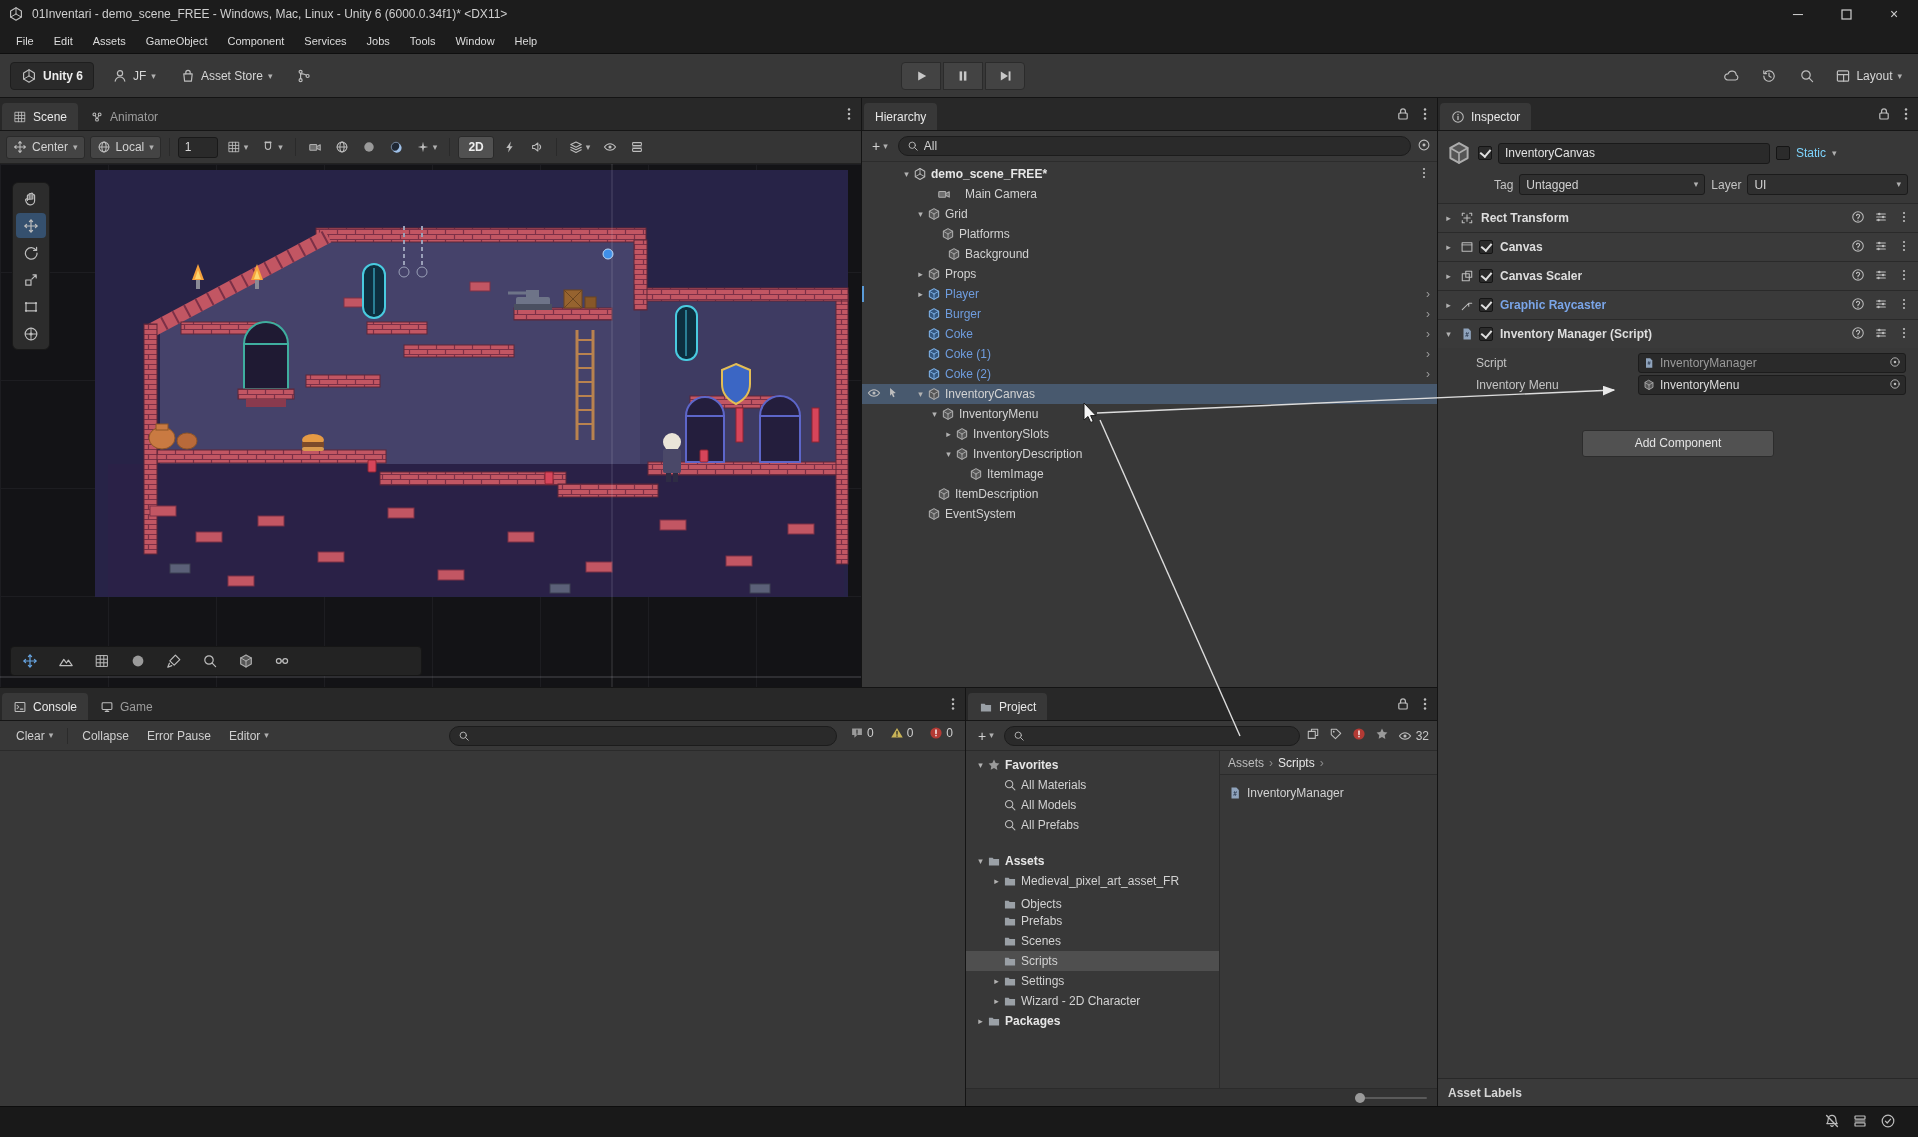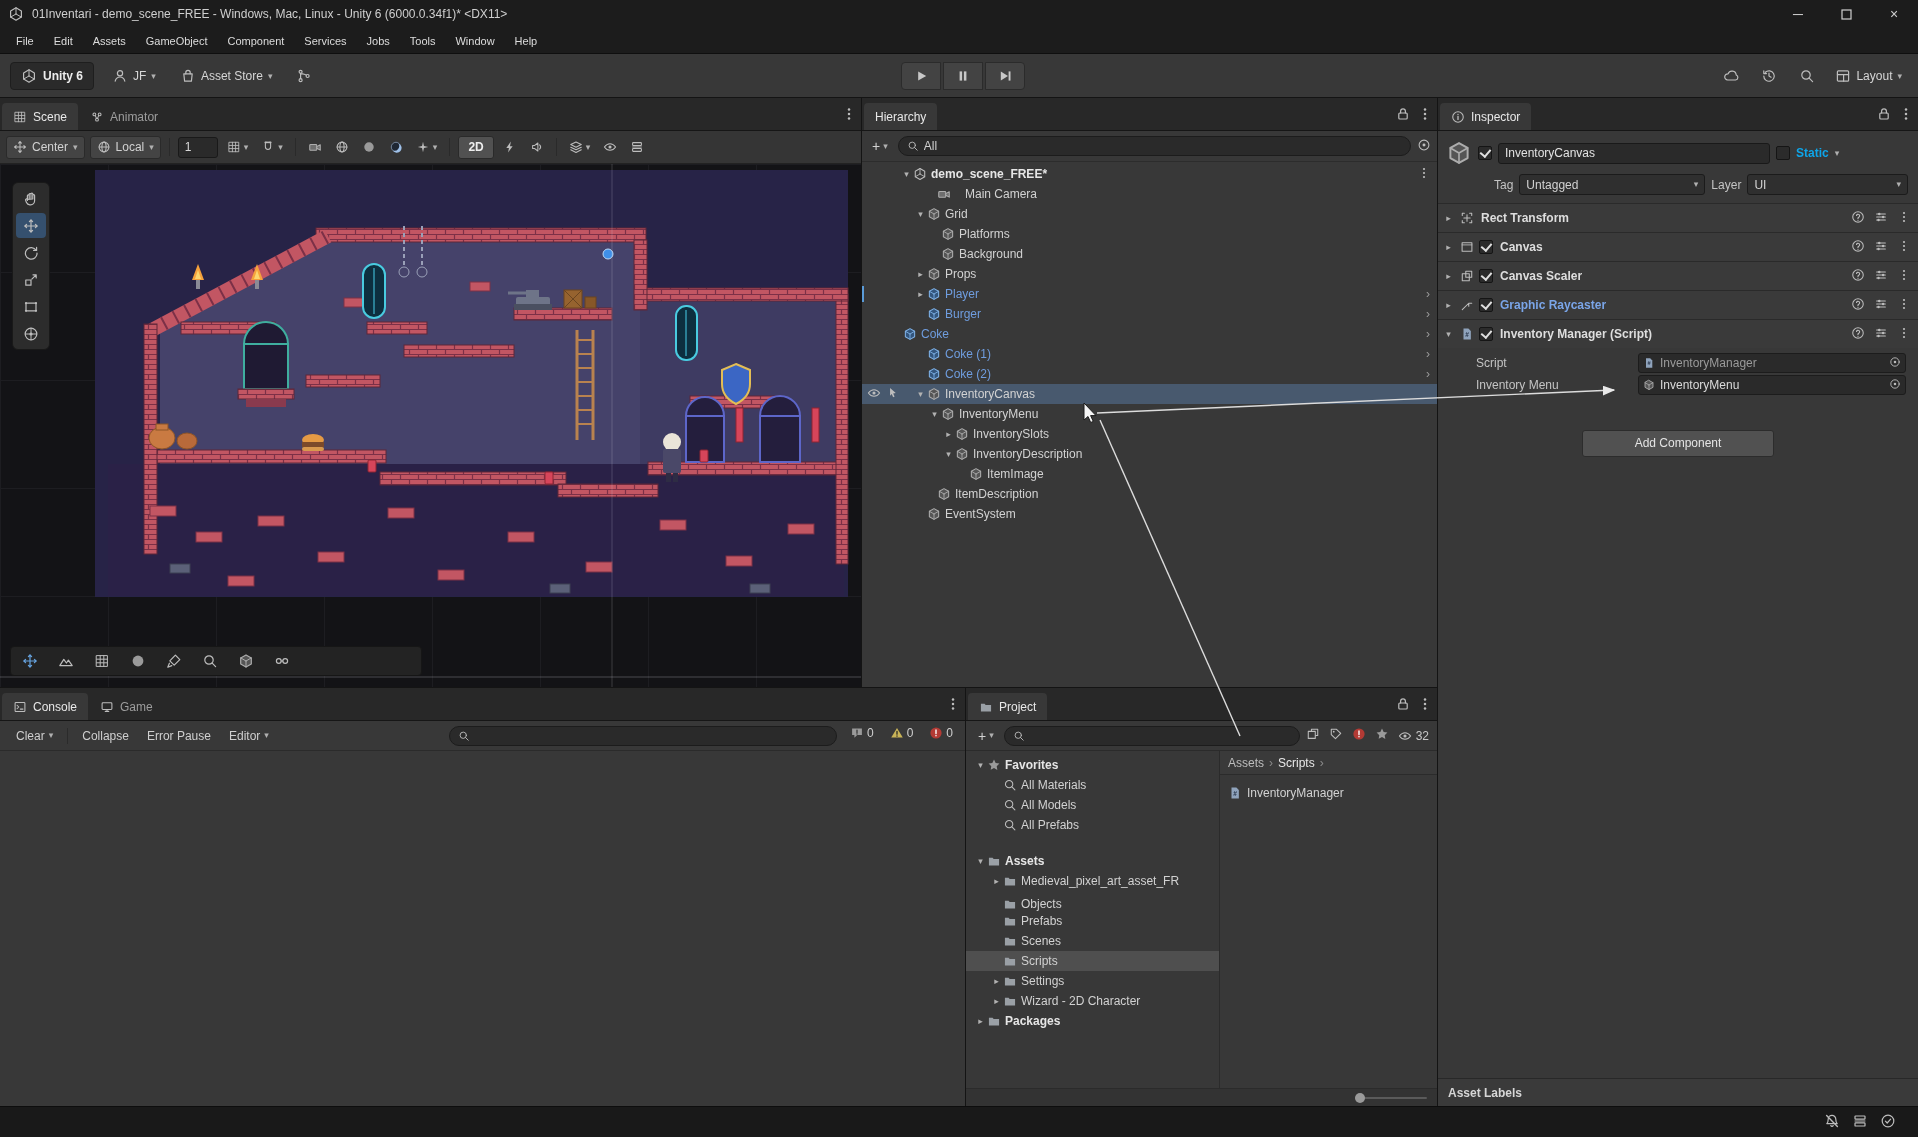--- a/index.html
+++ b/index.html
@@ -66,21 +66,21 @@
 .hrow.prefab .hlabel{color:#6f9ddf;}
 .fold{width:13px;text-align:center;color:#b2b2b2;font-size:9px;flex:none;}
 .hlabel{margin-left:4px;white-space:nowrap;}
 .chev{position:absolute;right:7px;color:#9a9a9a;font-size:12px;}
 .row-kebab{position:absolute;right:6px;top:2px;}
 .gutter-ics{position:absolute;left:5px;top:2px;display:flex;gap:5px;}
 .marker{position:absolute;left:0;top:2px;width:2px;height:16px;background:#5a9bd8;}
 
 .go-head{display:flex;align-items:center;gap:6px;padding:9px 10px 2px 8px;}
 .go-name{width:272px;height:21px;background:#2a2a2a;border:1px solid #191919;border-radius:3px;color:#e2e2e2;padding:0 6px;font-family:inherit;font-size:12px;}
-.static-label{color:#0ea5e9;font-weight:bold;}
+.static-label{color:#7dd3fc;}
 .go-row2{display:flex;align-items:center;gap:6px;padding:6px 10px 8px 56px;}
 .lab{color:#c4c4c4;}
 .dd{height:21px;background:#2f2f2f;border:1px solid #1b1b1b;border-radius:3px;display:flex;align-items:center;gap:6px;padding:0 6px;}
 .tagdd{width:186px;}
 .layerdd{flex:1;}
 .ddv{flex:1;}
 .checkbox{width:14px;height:14px;background:#2b2b2b;border:1px solid #151515;border-radius:2px;position:relative;display:inline-block;flex:none;}
 .checkbox.checked::after{content:'';position:absolute;left:3px;top:0px;width:5px;height:8px;border-right:2px solid #e0e0e0;border-bottom:2px solid #e0e0e0;transform:rotate(40deg);}
 .comp{height:29px;display:flex;align-items:center;border-top:1px solid #2a2a2a;background:#3a3a3a;padding:0 4px;gap:5px;}
 .comp-title{font-weight:bold;color:#dedede;margin-left:2px;flex:1;}
@@ -769,21 +769,21 @@
         <div class="hrow" style="padding-left: 66px;">
           <span class="fold"></span>
           <span class="ic s14">
             <svg width="16" height="16" viewBox="0 0 16 16" fill="none" stroke="#bdbdbd" stroke-width="1.2" stroke-linecap="round" stroke-linejoin="round">
               <path d="M8 1.9l5.3 3v6.2L8 14.1l-5.3-3V4.9z" fill="#555" stroke="#adadad"></path>
               <path d="M8 8l5.3-3.1M8 8L2.7 4.9M8 8v6.1" stroke="#adadad" stroke-width="1"></path>
             </svg>
           </span>
           <span class="hlabel">Platforms</span>
         </div>
-        <div class="hrow" style="padding-left: 66px;">
+        <div class="hrow" style="padding-left: 49px; margin-left: 23px;">
           <span class="fold"></span>
           <span class="ic s14">
             <svg width="16" height="16" viewBox="0 0 16 16" fill="none" stroke="#bdbdbd" stroke-width="1.2" stroke-linecap="round" stroke-linejoin="round">
               <path d="M8 1.9l5.3 3v6.2L8 14.1l-5.3-3V4.9z" fill="#555" stroke="#adadad"></path>
               <path d="M8 8l5.3-3.1M8 8L2.7 4.9M8 8v6.1" stroke="#adadad" stroke-width="1"></path>
             </svg>
           </span>
           <span class="hlabel">Background</span>
         </div>
         <div class="hrow" style="padding-left: 52px;">
@@ -812,21 +812,21 @@
           <span class="fold"></span>
           <span class="ic s14">
             <svg width="16" height="16" viewBox="0 0 16 16" fill="none" stroke="#bdbdbd" stroke-width="1.2" stroke-linecap="round" stroke-linejoin="round">
               <path d="M8 1.9l5.3 3v6.2L8 14.1l-5.3-3V4.9z" fill="#33567e" stroke="#7fb2e8"></path>
               <path d="M8 8l5.3-3.1M8 8L2.7 4.9M8 8v6.1" stroke="#7fb2e8" stroke-width="1"></path>
             </svg>
           </span>
           <span class="hlabel">Burger</span>
           <span class="chev">›</span>
         </div>
-        <div class="hrow prefab" style="padding-left: 28px;">
+        <div class="hrow prefab" style="padding-left: 52px;">
           <span class="fold"></span>
           <span class="ic s14">
             <svg width="16" height="16" viewBox="0 0 16 16" fill="none" stroke="#bdbdbd" stroke-width="1.2" stroke-linecap="round" stroke-linejoin="round">
               <path d="M8 1.9l5.3 3v6.2L8 14.1l-5.3-3V4.9z" fill="#33567e" stroke="#7fb2e8"></path>
               <path d="M8 8l5.3-3.1M8 8L2.7 4.9M8 8v6.1" stroke="#7fb2e8" stroke-width="1"></path>
             </svg>
           </span>
           <span class="hlabel">Coke</span>
           <span class="chev">›</span>
         </div>

